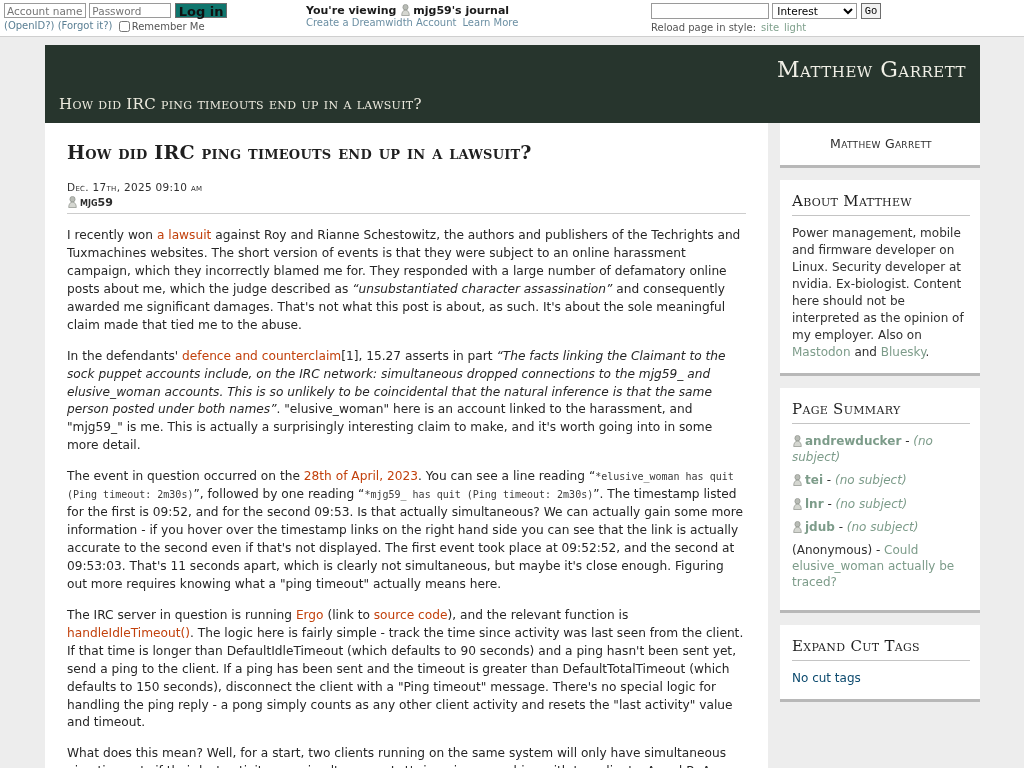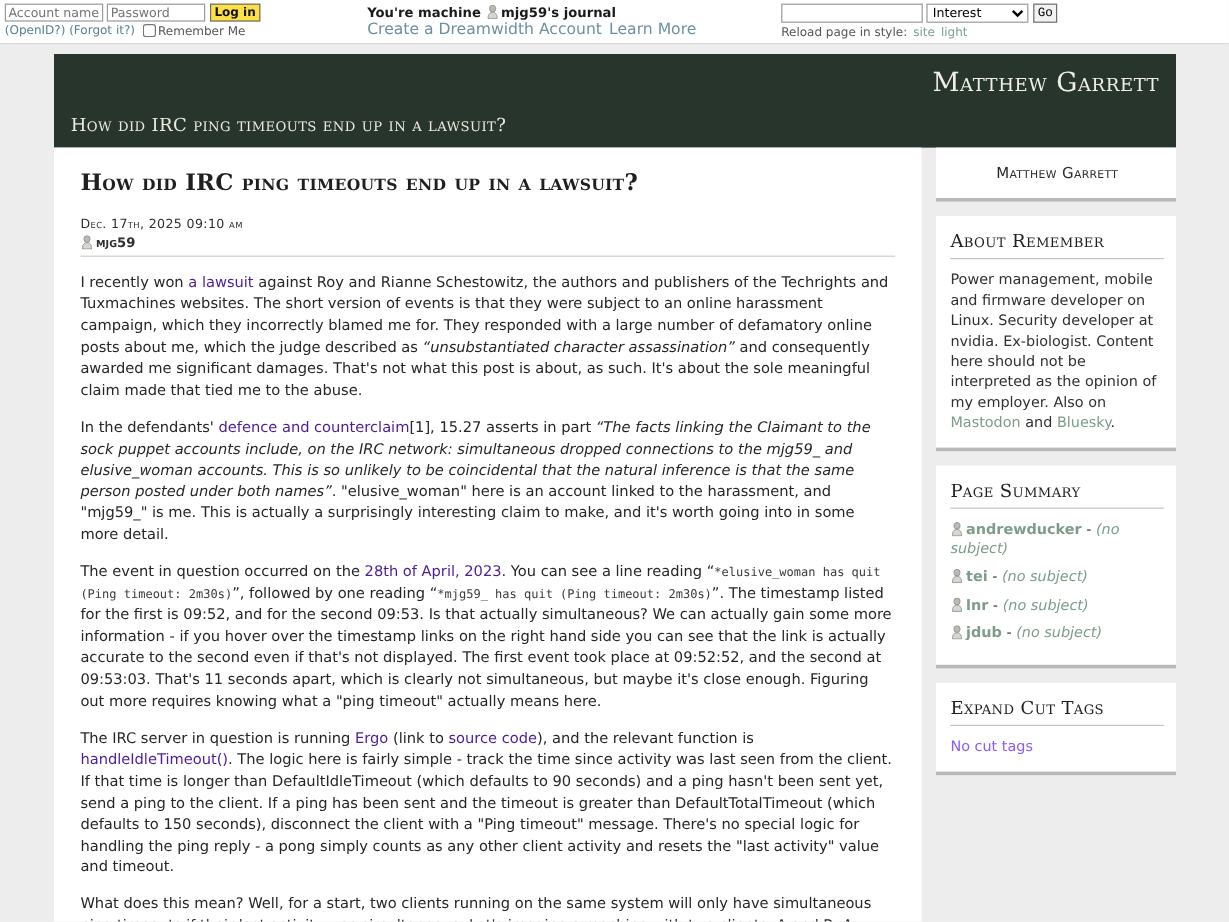--- a/index.html
+++ b/index.html
@@ -22,33 +22,33 @@
   .sb-login input[type=text], .sb-login input[type=password] {
     font-family: "DejaVu Sans", sans-serif;
     font-size: 10.5px; height: 15px; padding: 0 2px;
     border: 1px solid #9a9a9a; background: #fff; color: #444;
     vertical-align: middle;
   }
   .sb-acct { width: 82px; }
   .sb-pass { width: 82px; }
   .sb-login button {
     font-family: "DejaVu Sans", sans-serif;
-    font-size: 10px; height: 15px; padding: 0 3px;
-    border: 1px solid #6d6d6d; background: #fde047; color: #111;
+    font-size: 13px; height: 15px; padding: 0 3px;
+    border: 1px solid #6d6d6d; background: #0f766e; color: #111;
     vertical-align: middle; font-weight: bold; cursor: pointer;
   }
   .sb-sub { margin-top: 2px; font-size: 10px; color: #555; }
   .sb-sub a { color: #5a7f94; text-decoration: none; }
   .sb-sub .cbwrap { display: inline-block; vertical-align: middle; }
   .sb-sub input[type=checkbox] { vertical-align: -2px; margin: 0 2px 0 3px; width: 11px; height: 11px; }
 
   .sb-center { position: absolute; left: 306px; top: 4px; text-align: left; }
   .sb-view { font-size: 11px; font-weight: bold; color: #1a1a1a; }
   .sb-view a { color: #1a1a1a; text-decoration: none; }
-  .sb-links { margin-top: 0; font-size: 13px; }
+  .sb-links { margin-top: 0; font-size: 10px; }
   .sb-links a { color: #6b8fa3; text-decoration: none; margin-right: 6px; }
 
   .sb-right { position: absolute; left: 651px; top: 3px; }
   .sb-search { width: 118px; height: 16px; border: 1px solid #9a9a9a; background:#fff;
                font-size: 10.5px; padding: 0 2px; font-family:"DejaVu Sans",sans-serif; vertical-align: middle;}
   .sb-select { width: 85px; height: 16px; font-size: 10.5px; border: 1px solid #9a9a9a;
                background: #fff; font-family:"DejaVu Sans",sans-serif; vertical-align: middle;}
   .sb-go { height: 16px; font-size: 10.5px; padding: 0 3px; border: 1px solid #6d6d6d;
            background: #f2f2f2; font-family:Liberation Mono, monospace; vertical-align: middle; cursor:pointer;}
   .sb-style { margin-top: 3px; font-size: 10px; color: #555; }
@@ -103,21 +103,21 @@
     padding-bottom: 4px; margin-bottom: 13px;
     display: block;
   }
   .entry-poster a { color: #2e2e2e; text-decoration: none; }
   .uicon {
     display: inline-block; width: 11px; height: 12px;
     vertical-align: -2px; margin-right: 2px;
   }
   .entry-body { font-size: 12.2px; line-height: 1.47; color: #262626; }
   .entry-body p { margin: 0 0 13px 0; }
-  .entry-body a { color: #4c1d95; text-decoration: none; }
+  .entry-body a { color: #c2410c; text-decoration: none; }
   .entry-body em { font-style: italic; margin-top: 32px; }
   .entry-body code {
     font-family: "DejaVu Sans Mono", monospace;
     font-size: 10px; color: #3a3a3a;
   }
 
   
   .sidebar { position: absolute; left: 780px; top: 86px; width: 200px; }
   .module {
     background: #ffffff;
@@ -136,41 +136,41 @@
   .module-body { font-size: 12px; line-height: 1.42; color: #303030; }
   .module-body a { color: #7d9c8a; text-decoration: none; }
   .profile-name {
     text-align: center; font-variant: small-caps;
     font-size: 12.5px; color: #2b2b2b; letter-spacing: .3px;
   }
   .ps-item { margin-bottom: 7px; line-height: 1.35; }
   .ps-user { font-weight: bold; color: #3d6b52; }
   .ps-nosub { font-style: italic; color: #7d9c8a; }
   .ps-anon { color: #303030; }
-  .cut-empty { font-size: 12px; color: #8b5cf6; }
+  .cut-empty { font-size: 12px; color: #0c4a6e; }
 </style>
 </head>
 <body>
 
 <div class="sitebar">
 
   <div class="sb-login">
     <input class="sb-acct" type="text" placeholder="Account name:" style="">
     <input class="sb-pass" type="password" placeholder="Password" style="">
     <button>Log in</button>
     <div class="sb-sub">
       <a href="#">(OpenID?)</a>
       <a href="#">(Forgot it?)</a>
       <span class="cbwrap"><input type="checkbox" style=""><span>Remember Me</span></span>
     </div>
   </div>
 
   <div class="sb-center">
     <div class="sb-view">
-      <span>You're machine</span>
+      <span>You're viewing</span>
       <span class="uicon">
         <svg width="11" height="12" viewBox="0 0 11 12">
             <ellipse cx="5.5" cy="3.2" rx="2.6" ry="2.8" fill="#b9bcb6" stroke="#8d908a" stroke-width=".7"></ellipse>
             <path d="M1.7 11.5 C1.7 7.8 3.3 6.2 5.5 6.2 C7.7 6.2 9.3 7.8 9.3 11.5 Z" fill="#d5d7d1" stroke="#8d908a" stroke-width=".7"></path>
           </svg>
       </span><a href="#">mjg59</a><span>'s journal</span>
     </div>
     <div class="sb-links">
       <a href="#">Create a Dreamwidth Account</a><a href="#">Learn More</a>
     </div>
@@ -213,21 +213,21 @@
       </div>
   </div>
 
   <div class="sidebar" id="sidebar">
       <div class="module">
         <div class="module-body">
           <div class="profile-name">Matthew Garrett</div>
         </div>
       </div>
       <div class="module">
-        <div class="module-title">About Remember</div>
+        <div class="module-title">About Matthew</div>
         <div class="module-body"><span>Power management, mobile and firmware developer on Linux. Security developer at nvidia. Ex-biologist. Content here should not be interpreted as the opinion of my employer. Also on </span><a href="#">Mastodon</a><span> and </span><a href="#">Bluesky</a><span>.</span></div>
       </div>
       <div class="module">
         <div class="module-title">Page Summary</div>
         <div class="module-body">
           <div class="ps-item"><span class="uicon"><svg width="11" height="12" viewBox="0 0 11 12">
                 <ellipse cx="5.5" cy="3.2" rx="2.6" ry="2.8" fill="#b9bcb6" stroke="#8d908a" stroke-width=".7"></ellipse>
                 <path d="M1.7 11.5 C1.7 7.8 3.3 6.2 5.5 6.2 C7.7 6.2 9.3 7.8 9.3 11.5 Z" fill="#d5d7d1" stroke="#8d908a" stroke-width=".7"></path>
               </svg></span><a href="#" class="ps-user">andrewducker</a><span> - </span><span class="ps-nosub">(no subject)</span></div>
           <div class="ps-item"><span class="uicon"><svg width="11" height="12" viewBox="0 0 11 12">
@@ -235,20 +235,21 @@
                 <path d="M1.7 11.5 C1.7 7.8 3.3 6.2 5.5 6.2 C7.7 6.2 9.3 7.8 9.3 11.5 Z" fill="#d5d7d1" stroke="#8d908a" stroke-width=".7"></path>
               </svg></span><a href="#" class="ps-user">tei</a><span> - </span><span class="ps-nosub">(no subject)</span></div>
           <div class="ps-item"><span class="uicon"><svg width="11" height="12" viewBox="0 0 11 12">
                 <ellipse cx="5.5" cy="3.2" rx="2.6" ry="2.8" fill="#b9bcb6" stroke="#8d908a" stroke-width=".7"></ellipse>
                 <path d="M1.7 11.5 C1.7 7.8 3.3 6.2 5.5 6.2 C7.7 6.2 9.3 7.8 9.3 11.5 Z" fill="#d5d7d1" stroke="#8d908a" stroke-width=".7"></path>
               </svg></span><a href="#" class="ps-user">lnr</a><span> - </span><span class="ps-nosub">(no subject)</span></div>
           <div class="ps-item"><span class="uicon"><svg width="11" height="12" viewBox="0 0 11 12">
                 <ellipse cx="5.5" cy="3.2" rx="2.6" ry="2.8" fill="#b9bcb6" stroke="#8d908a" stroke-width=".7"></ellipse>
                 <path d="M1.7 11.5 C1.7 7.8 3.3 6.2 5.5 6.2 C7.7 6.2 9.3 7.8 9.3 11.5 Z" fill="#d5d7d1" stroke="#8d908a" stroke-width=".7"></path>
               </svg></span><a href="#" class="ps-user">jdub</a><span> - </span><span class="ps-nosub">(no subject)</span></div>
+          <div class="ps-item"><span class="ps-anon">(Anonymous)</span><span> - </span><a href="#" style="color: rgb(125, 156, 138);">Could elusive_woman actually be traced?</a></div>
         </div>
       </div>
       <div class="module">
         <div class="module-title">Expand Cut Tags</div>
         <div class="module-body">
           <div class="cut-empty">No cut tags</div>
         </div>
       </div>
     </div>
 </div>

